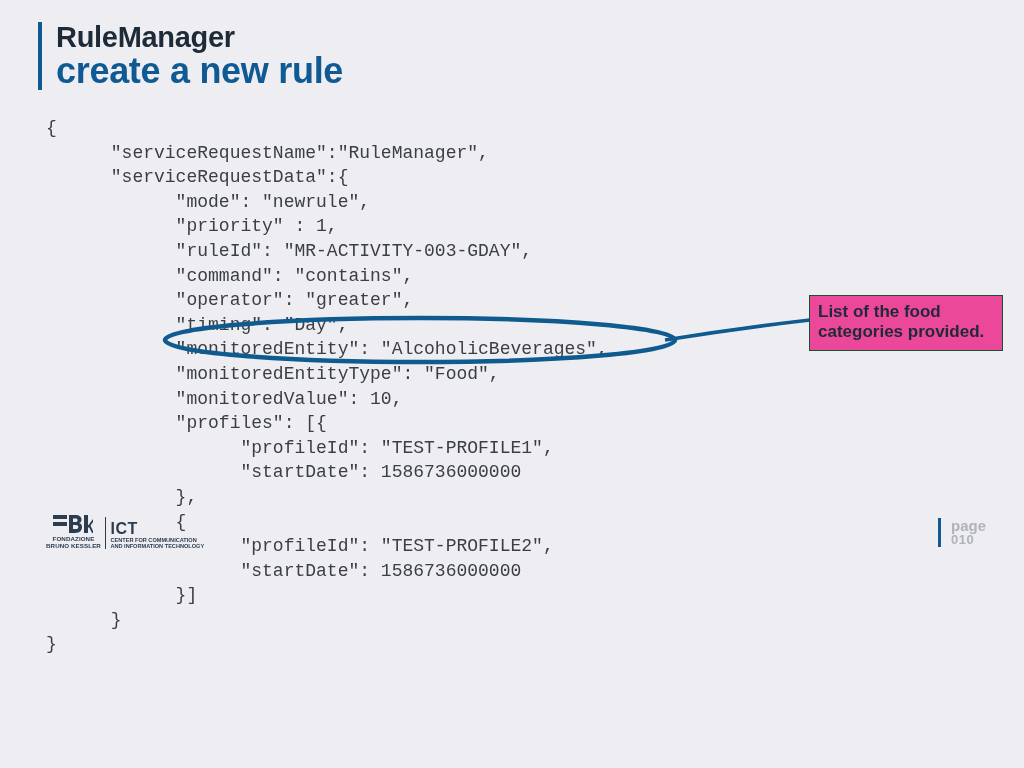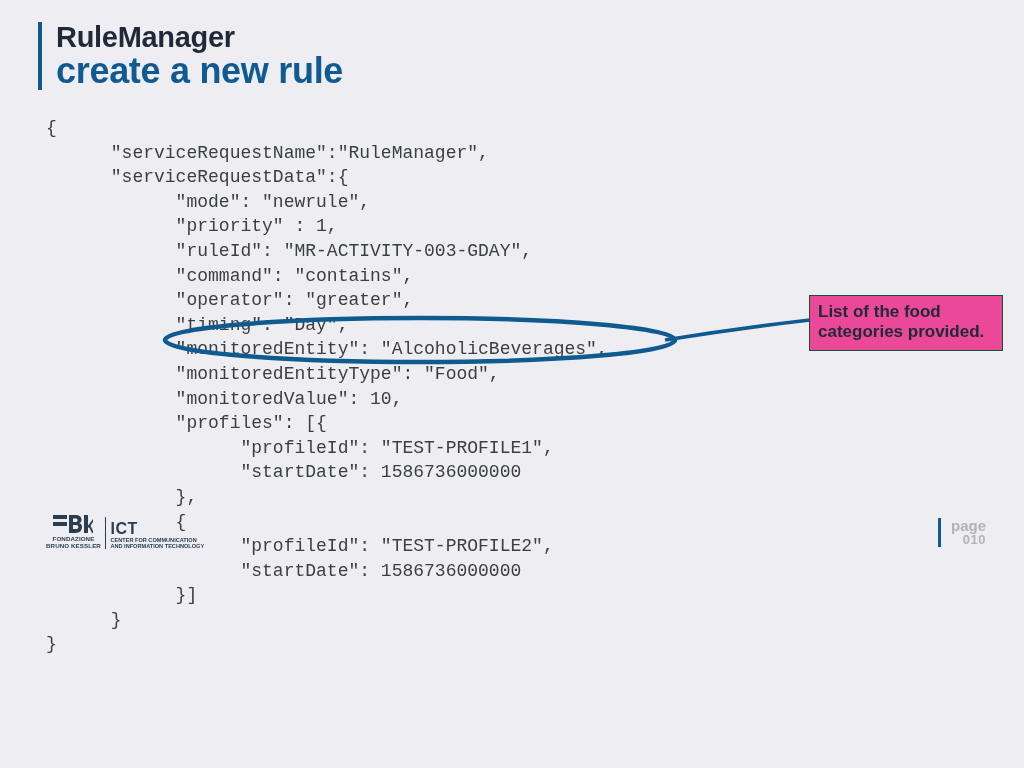--- a/index.html
+++ b/index.html
@@ -117,21 +117,20 @@
     color: #2b3d4f;
     line-height: 1.1;
     letter-spacing: 0px;
   }
   .page-tag {
     position: absolute;
     right: 0px;
     bottom: 2px;
     border-left: 3px solid #105a93;
     padding-left: 10px;
-    text-align: right;
   }
   .page-label {
     font-size: 15px;
     font-weight: 700;
     color: #b0b3ba;
     line-height: 1.05;
   }
   .page-num {
     font-size: 13px;
     font-weight: 700;

